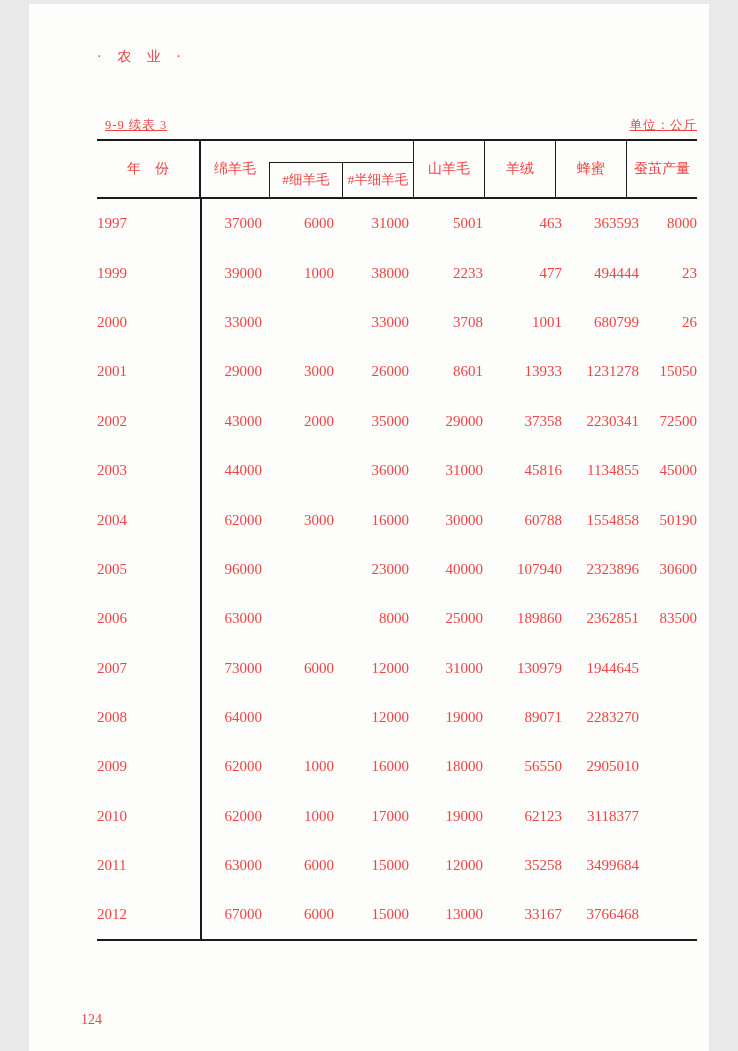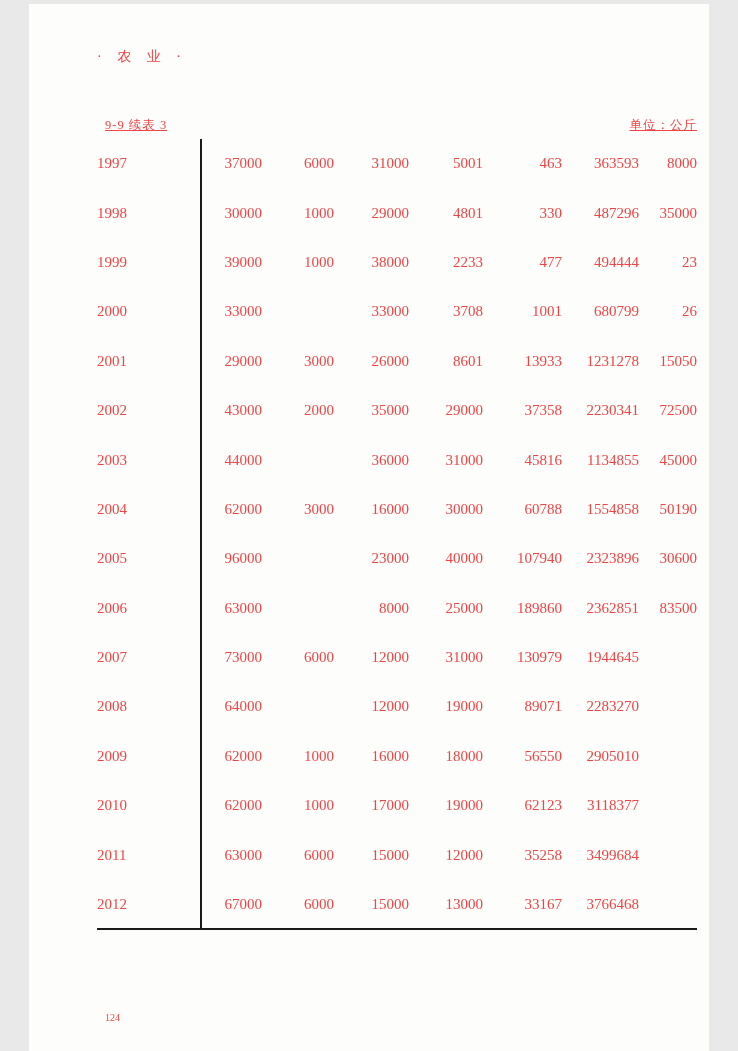--- a/index.html
+++ b/index.html
@@ -68,37 +68,53 @@
   }
   table.body td {
     height:49.4px; font-size:15px; text-align:right;
     padding:0; vertical-align:middle; white-space:nowrap;
     overflow:visible;
   }
   table.body td.year {
     text-align:left; border-right:2px solid #1b1b1b;
   }
   .page-number {
-    position:absolute; left:76px; top:1008px; font-size:10px;
+    position:absolute; left:52px; top:1008px; font-size:14px;
   }
 </style>
 </head>
 <body>
 
 <div class="page">
 
   <div class="section-header">· 农 业 ·</div>
 
   <div class="caption-row">
     <span class="caption-left">9-9 续表 3</span>
     <span class="caption-right">单位：公斤</span>
   </div>
 
   <div class="table-wrap">
 
+    <div class="thead">
+      <div class="hcell h-year">年　份</div>
+
+      <div class="hcell h-group">
+        <span class="h-group-label">绵羊毛</span>
+        <span class="h-subbox">
+          <span class="h-sub h-sub-fine">#细羊毛</span>
+          <span class="h-sub h-sub-semifine">#半细羊毛</span>
+        </span>
+      </div>
+
+      <div class="hcell h-goat">山羊毛</div>
+      <div class="hcell h-cash">羊绒</div>
+      <div class="hcell h-honey">蜂蜜</div>
+      <div class="hcell h-cocoon">蚕茧产量</div>
+    </div>
 
     <table class="body">
       <colgroup>
         <col style="width:104px">
         <col style="width:61px">
         <col style="width:72px">
         <col style="width:75px">
         <col style="width:74px">
         <col style="width:79px">
         <col style="width:77px">
@@ -109,30 +125,20 @@
             <td class="year">1997</td>
             <td>37000</td>
             <td>6000</td>
             <td>31000</td>
             <td>5001</td>
             <td>463</td>
             <td>363593</td>
             <td>8000</td>
           </tr>
           <tr>
-            <td class="year">1998</td>
-            <td>30000</td>
-            <td>1000</td>
-            <td>29000</td>
-            <td>4801</td>
-            <td>330</td>
-            <td>487296</td>
-            <td>35000</td>
-          </tr>
-          <tr>
             <td class="year">1999</td>
             <td>39000</td>
             <td>1000</td>
             <td>38000</td>
             <td>2233</td>
             <td>477</td>
             <td>494444</td>
             <td>23</td>
           </tr>
           <tr>

